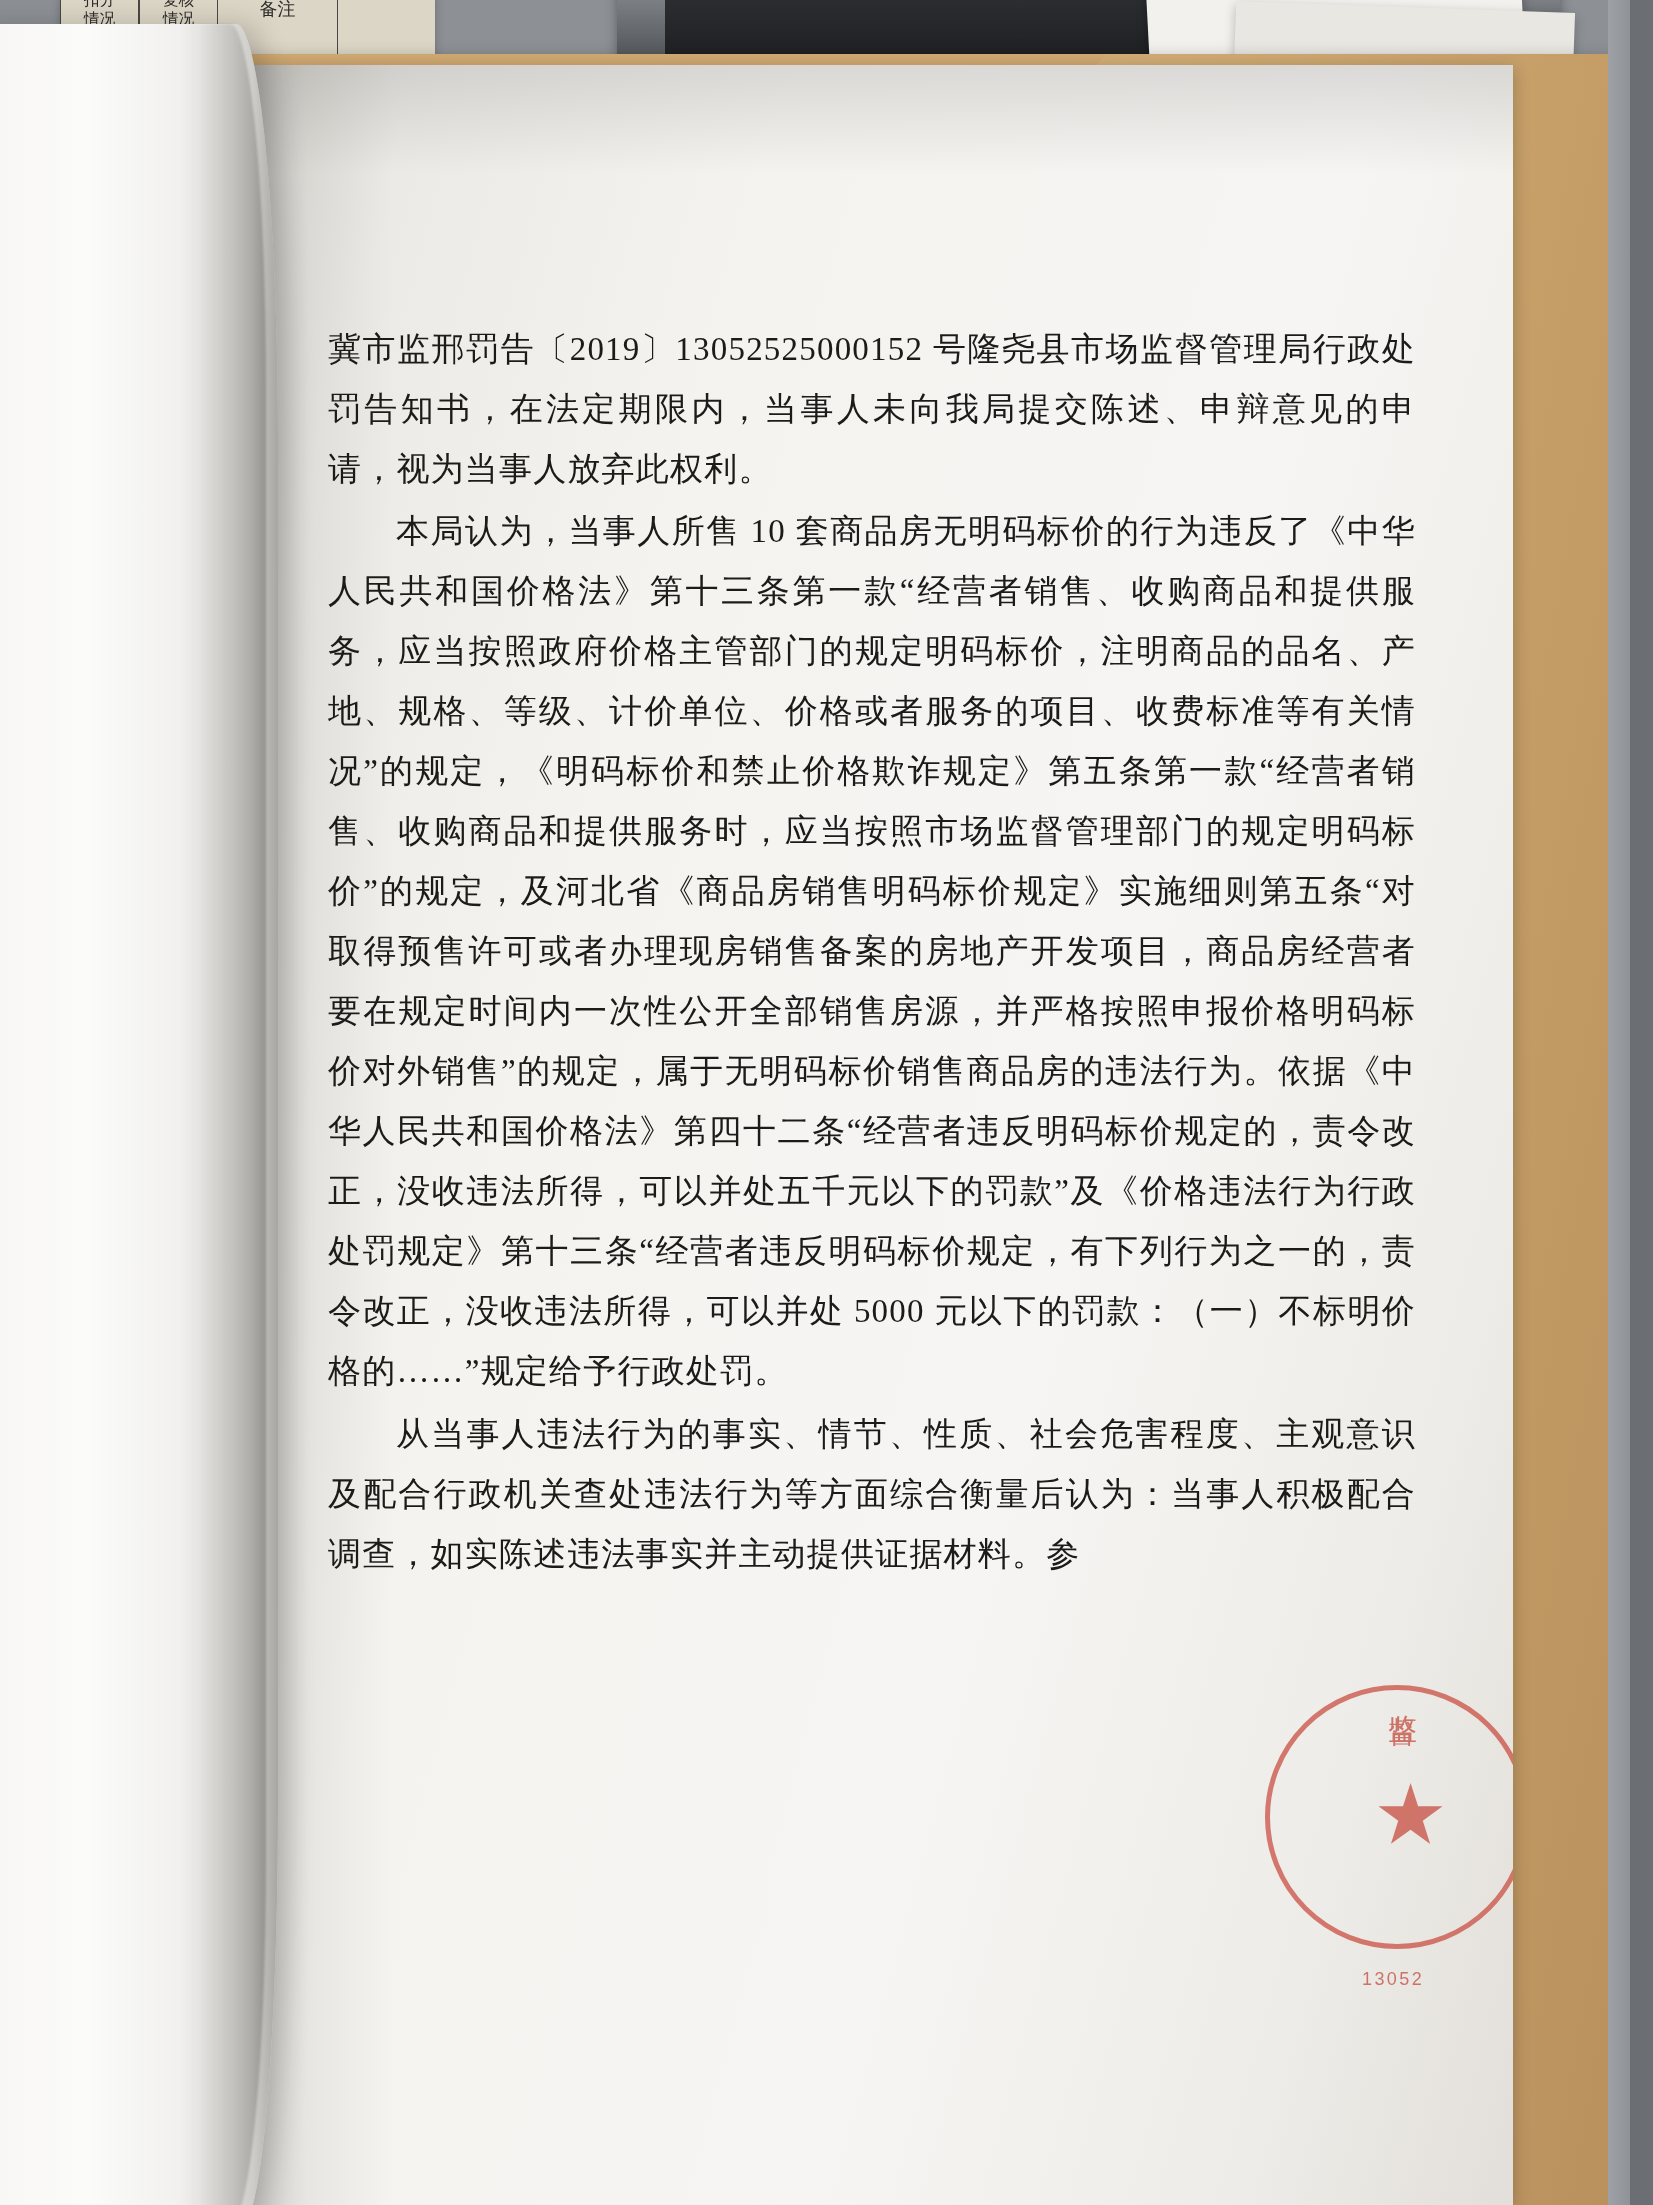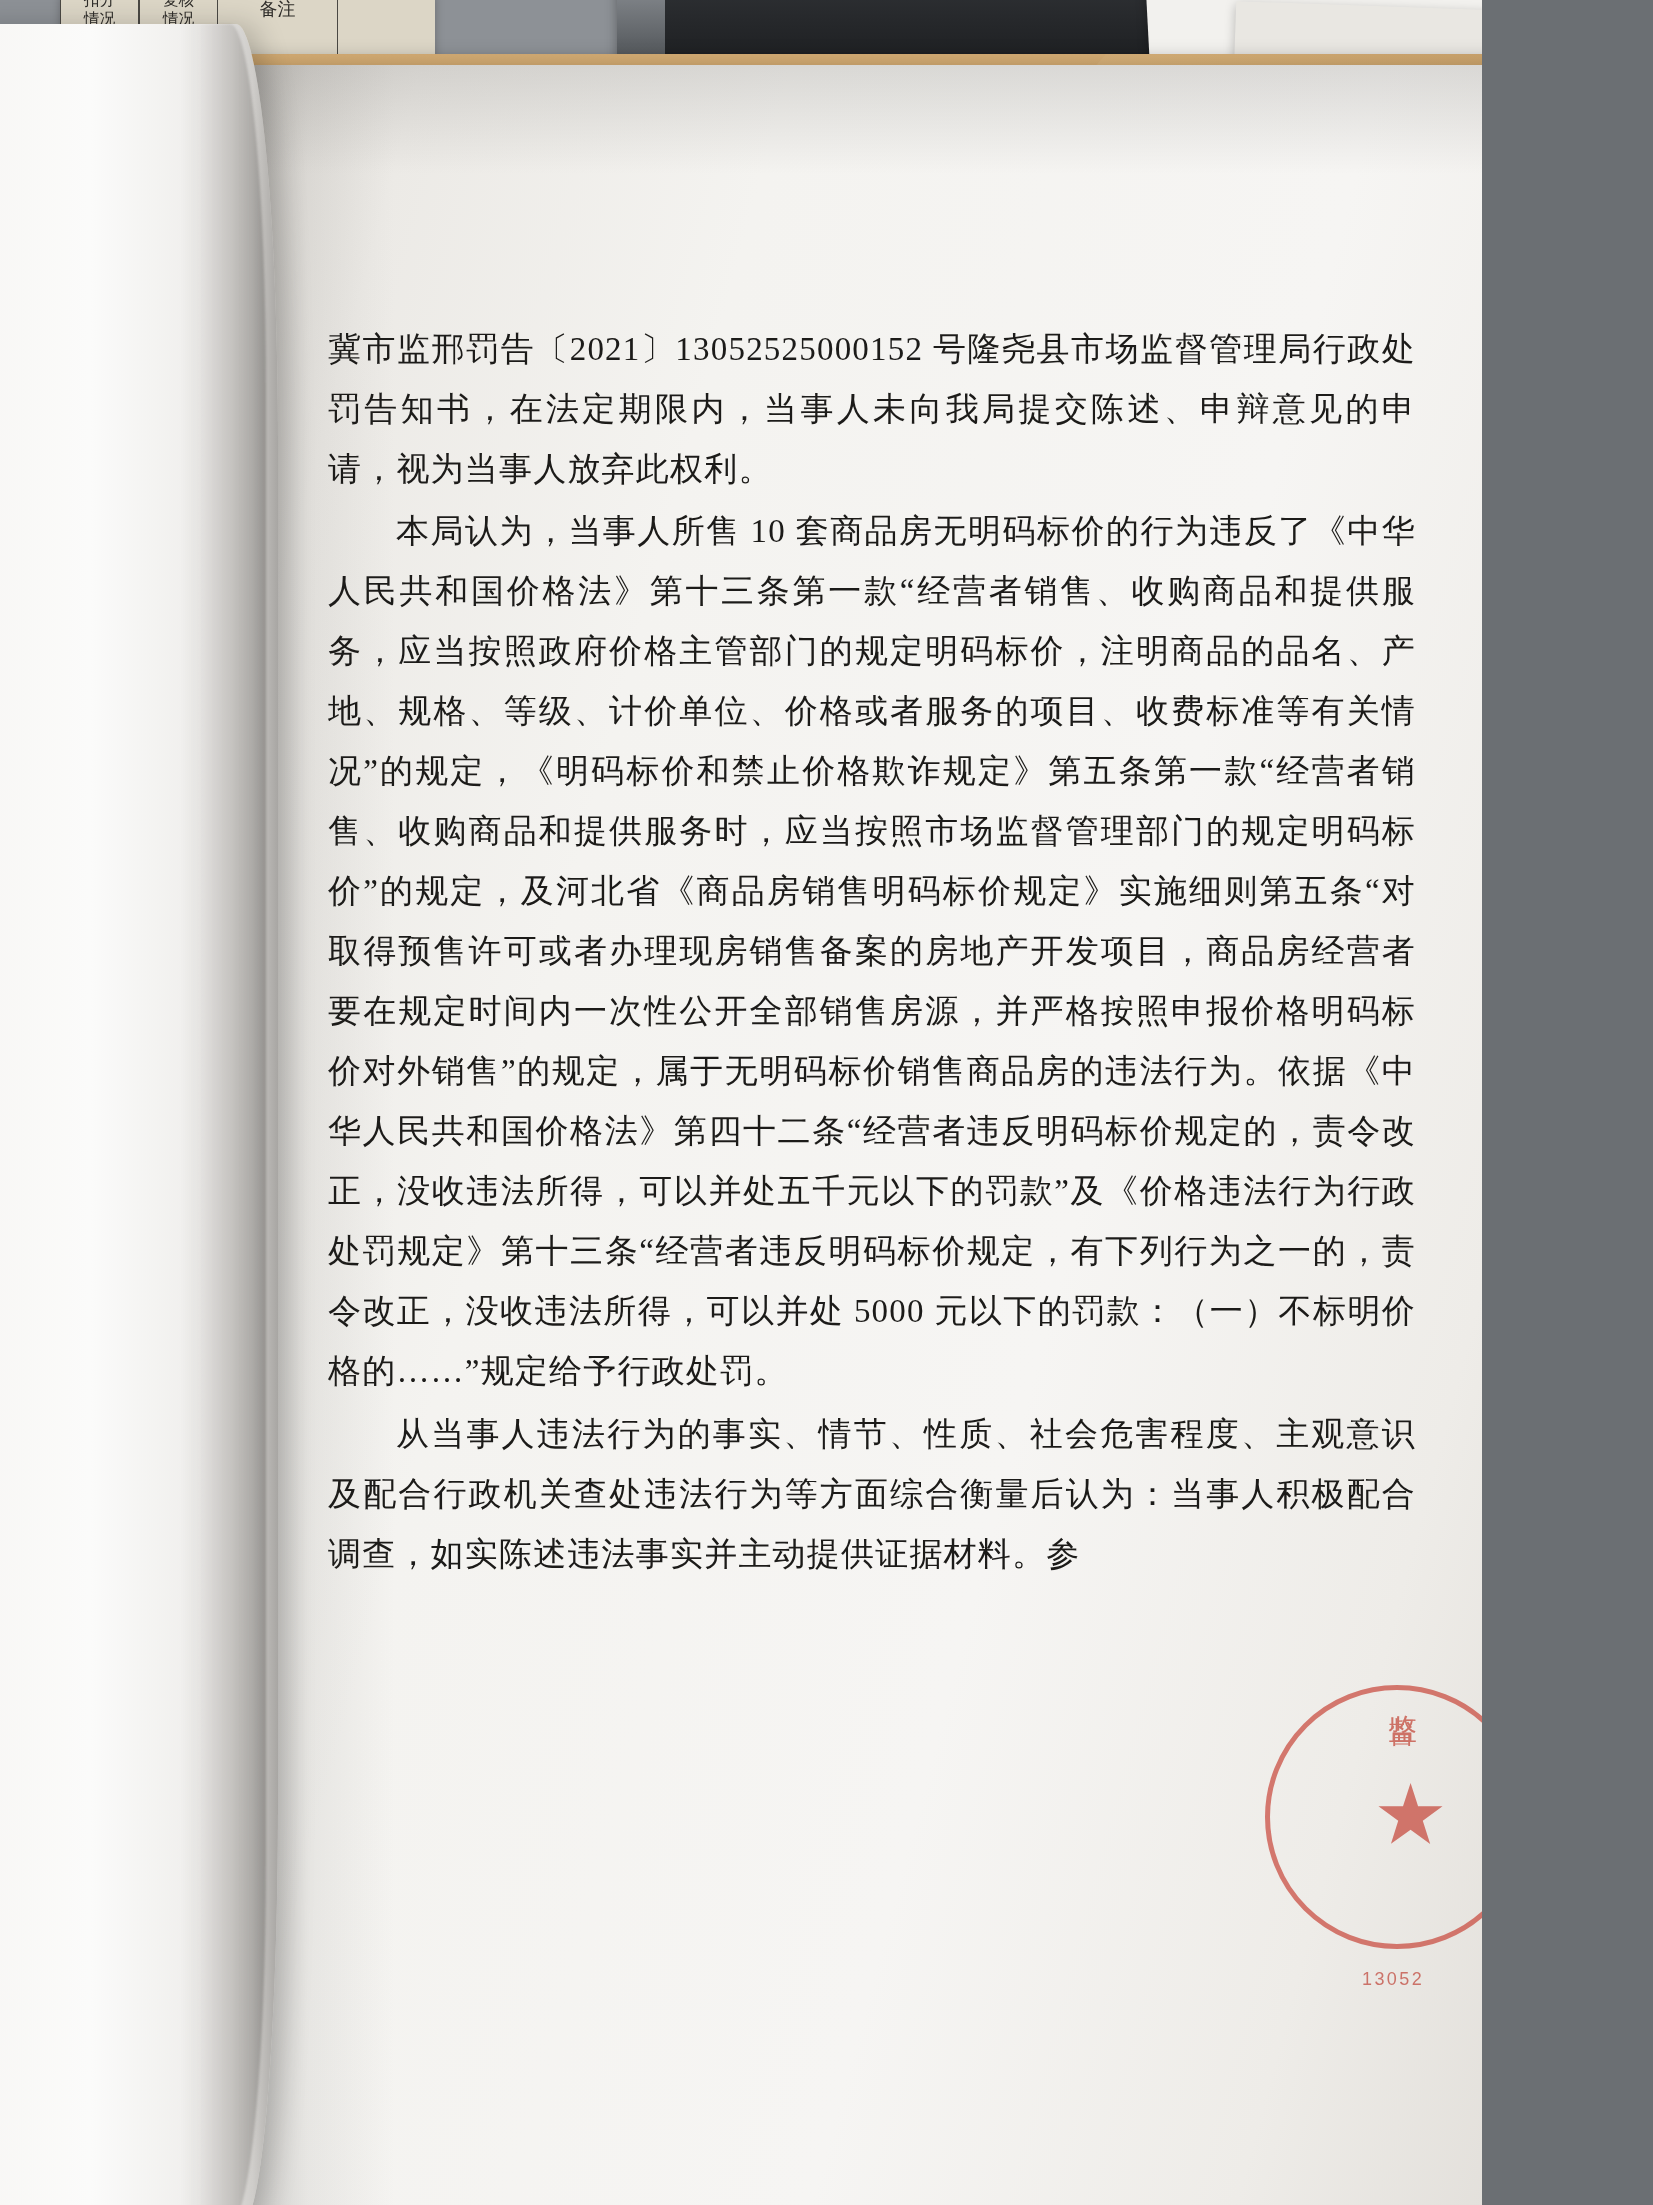--- a/index.html
+++ b/index.html
@@ -10,21 +10,21 @@
   body {
     width: 1654px;
     height: 2205px;
     overflow: hidden;
     font-family: "Liberation Serif", "DejaVu Serif", serif;
   }
 
   
   #scene {
     position: relative;
-    width: 1482px;
+    width: 1630px;
     height: 2205px;
     background: #8d9196;
     overflow: hidden;
   }
 
   
   .desk-bottom {
     position: absolute;
     left: 0;
     bottom: 0;
@@ -312,21 +312,21 @@
   <div class="folder-flap"></div>
 
   <div class="right-brown"></div>
   <div class="right-grey"></div>
 
   <div class="doc-page">
     <div class="gutter-shade"></div>
     <div class="top-shade"></div>
 
     <div class="doc-body">
-      <p>冀市监邢罚告〔2021〕13052525000152 号隆尧县市场监督管理局行政处罚告知书，在法定期限内，当事人未向我局提交陈述、申辩意见的申请，视为当事人放弃此权利。</p>
+      <p>冀市监邢罚告〔2019〕13052525000152 号隆尧县市场监督管理局行政处罚告知书，在法定期限内，当事人未向我局提交陈述、申辩意见的申请，视为当事人放弃此权利。</p>
       <p class="indent">本局认为，当事人所售 10 套商品房无明码标价的行为违反了《中华人民共和国价格法》第十三条第一款“经营者销售、收购商品和提供服务，应当按照政府价格主管部门的规定明码标价，注明商品的品名、产地、规格、等级、计价单位、价格或者服务的项目、收费标准等有关情况”的规定，《明码标价和禁止价格欺诈规定》第五条第一款“经营者销售、收购商品和提供服务时，应当按照市场监督管理部门的规定明码标价”的规定，及河北省《商品房销售明码标价规定》实施细则第五条“对取得预售许可或者办理现房销售备案的房地产开发项目，商品房经营者要在规定时间内一次性公开全部销售房源，并严格按照申报价格明码标价对外销售”的规定，属于无明码标价销售商品房的违法行为。依据《中华人民共和国价格法》第四十二条“经营者违反明码标价规定的，责令改正，没收违法所得，可以并处五千元以下的罚款”及《价格违法行为行政处罚规定》第十三条“经营者违反明码标价规定，有下列行为之一的，责令改正，没收违法所得，可以并处 5000 元以下的罚款：（一）不标明价格的……”规定给予行政处罚。</p>
       <p class="indent">从当事人违法行为的事实、情节、性质、社会危害程度、主观意识及配合行政机关查处违法行为等方面综合衡量后认为：当事人积极配合调查，如实陈述违法事实并主动提供证据材料。参</p>
     </div>
 
     <div class="seal">
       <div class="seal-ring"></div>
       <div class="seal-text-v">监督</div>
       <div class="seal-star"></div>
       <div class="seal-code">13052</div>
     </div>

